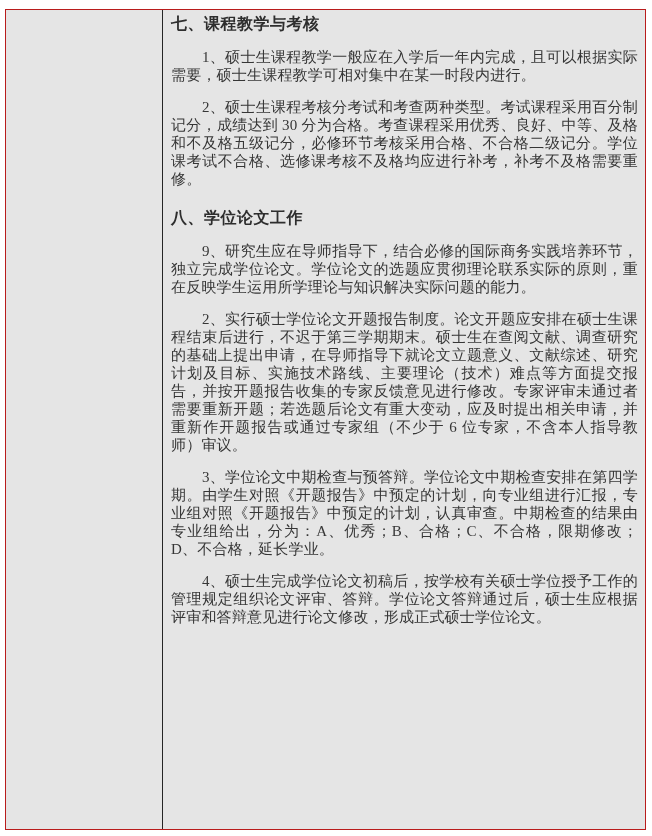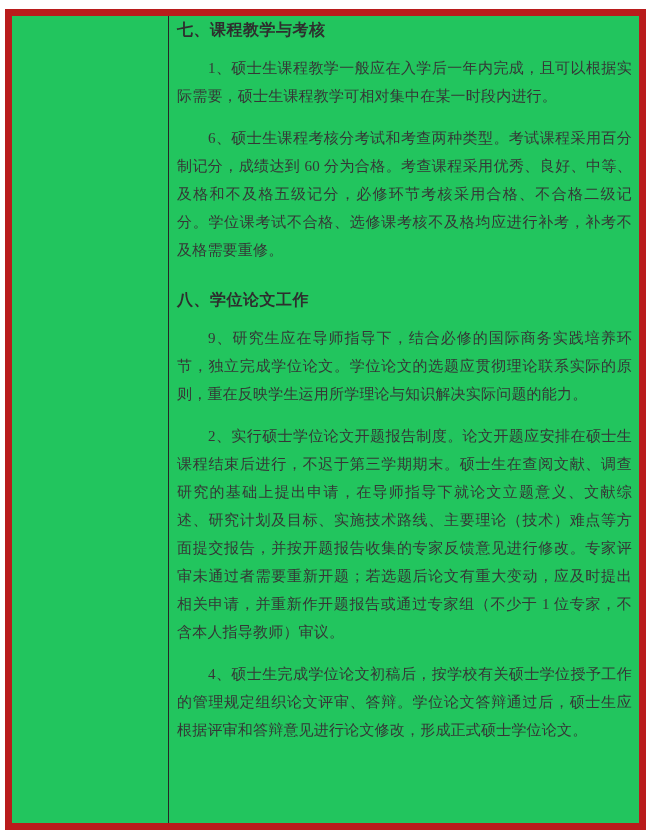--- a/index.html
+++ b/index.html
@@ -15,24 +15,24 @@
     font-family: "Liberation Serif", "DejaVu Serif", serif;
     color: #363636;
     overflow: hidden;
   }
   .doc-table {
     position: absolute;
     left: 5px;
     top: 9px;
     width: 641px;
     height: 821px;
-    border: 7px solid #b91c1c;
+    border: 1px solid #b91c1c;
     box-sizing: border-box;
     display: flex;
-    background: #22c55e;
+    background: #e5e5e5;
     justify-content: center;
   }
   .cell-left {
     width: 157px;
     flex: 0 0 157px;
     border-right: 1px solid #262626;
     box-sizing: border-box;
   }
   .cell-right {
     flex: 1 1 auto;
@@ -42,49 +42,50 @@
   }
   .sec-heading {
     margin: 0;
     font-size: 16px;
     font-weight: bold;
     line-height: 20px;
     letter-spacing: 0.5px;
     color: #2e2e2e;
   }
   .section + .section .sec-heading {
-    margin-top: 26px;
+    margin-top: 20px;
   }
   .para {
     margin: 14px 0 0 0;
     font-size: 15px;
-    line-height: 28px;
+    line-height: 18px;
     text-indent: 31px;
     text-align: justify;
     text-justify: inter-character;
     color: #363636;
     letter-spacing: 0.2px;
   }
 </style>
 </head>
 <body>
 
 <div class="page">
   <div class="doc-table">
     <div class="cell-left"></div>
     <div class="cell-right">
 
       <div class="section">
         <div class="sec-heading">七、课程教学与考核</div>
         <p class="para">1、硕士生课程教学一般应在入学后一年内完成，且可以根据实际需要，硕士生课程教学可相对集中在某一时段内进行。</p>
-        <p class="para">6、硕士生课程考核分考试和考查两种类型。考试课程采用百分制记分，成绩达到 60 分为合格。考查课程采用优秀、良好、中等、及格和不及格五级记分，必修环节考核采用合格、不合格二级记分。学位课考试不合格、选修课考核不及格均应进行补考，补考不及格需要重修。</p>
+        <p class="para">2、硕士生课程考核分考试和考查两种类型。考试课程采用百分制记分，成绩达到 30 分为合格。考查课程采用优秀、良好、中等、及格和不及格五级记分，必修环节考核采用合格、不合格二级记分。学位课考试不合格、选修课考核不及格均应进行补考，补考不及格需要重修。</p>
       </div>
 
       <div class="section">
         <div class="sec-heading">八、学位论文工作</div>
         <p class="para">9、研究生应在导师指导下，结合必修的国际商务实践培养环节，独立完成学位论文。学位论文的选题应贯彻理论联系实际的原则，重在反映学生运用所学理论与知识解决实际问题的能力。</p>
-        <p class="para">2、实行硕士学位论文开题报告制度。论文开题应安排在硕士生课程结束后进行，不迟于第三学期期末。硕士生在查阅文献、调查研究的基础上提出申请，在导师指导下就论文立题意义、文献综述、研究计划及目标、实施技术路线、主要理论（技术）难点等方面提交报告，并按开题报告收集的专家反馈意见进行修改。专家评审未通过者需要重新开题；若选题后论文有重大变动，应及时提出相关申请，并重新作开题报告或通过专家组（不少于 1 位专家，不含本人指导教师）审议。</p>
+        <p class="para">2、实行硕士学位论文开题报告制度。论文开题应安排在硕士生课程结束后进行，不迟于第三学期期末。硕士生在查阅文献、调查研究的基础上提出申请，在导师指导下就论文立题意义、文献综述、研究计划及目标、实施技术路线、主要理论（技术）难点等方面提交报告，并按开题报告收集的专家反馈意见进行修改。专家评审未通过者需要重新开题；若选题后论文有重大变动，应及时提出相关申请，并重新作开题报告或通过专家组（不少于 6 位专家，不含本人指导教师）审议。</p>
+        <p class="para">3、学位论文中期检查与预答辩。学位论文中期检查安排在第四学期。由学生对照《开题报告》中预定的计划，向专业组进行汇报，专业组对照《开题报告》中预定的计划，认真审查。中期检查的结果由专业组给出，分为：A、优秀；B、合格；C、不合格，限期修改；D、不合格，延长学业。</p>
         <p class="para">4、硕士生完成学位论文初稿后，按学校有关硕士学位授予工作的管理规定组织论文评审、答辩。学位论文答辩通过后，硕士生应根据评审和答辩意见进行论文修改，形成正式硕士学位论文。</p>
       </div>
 
     </div>
   </div>
 </div>
 
 </body></html>

